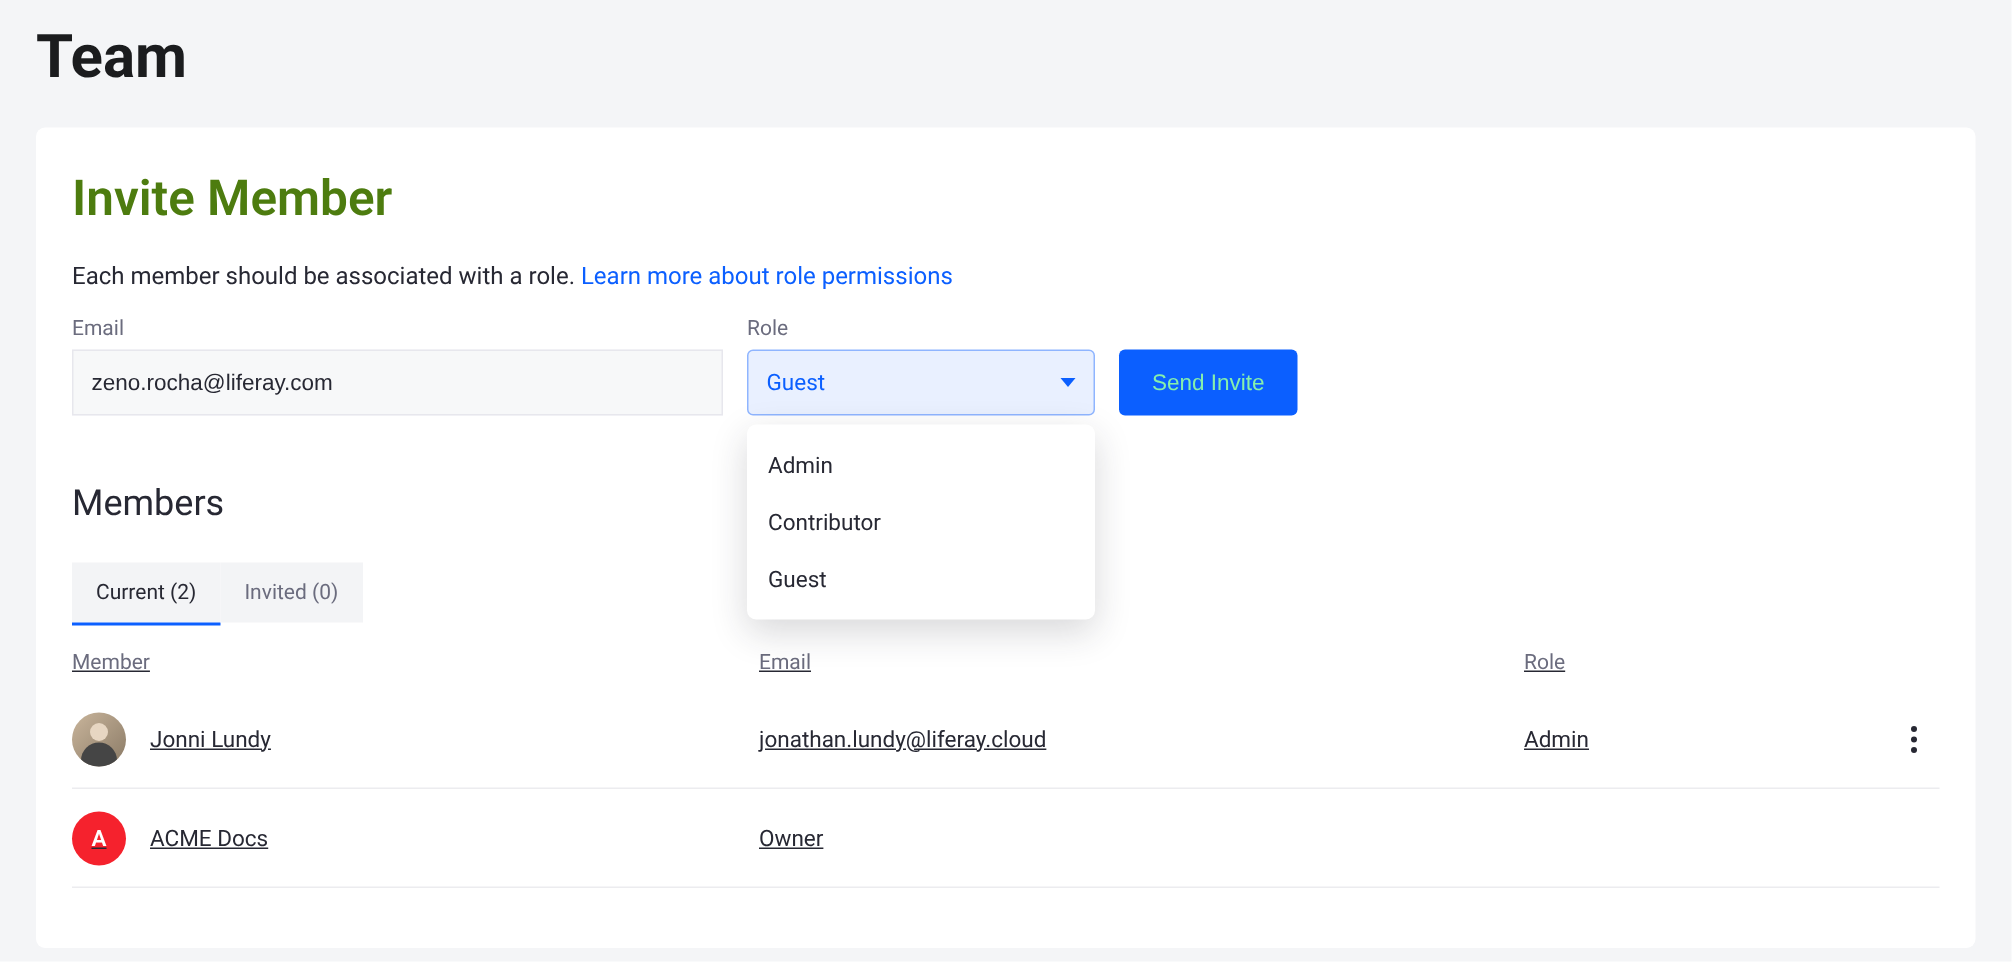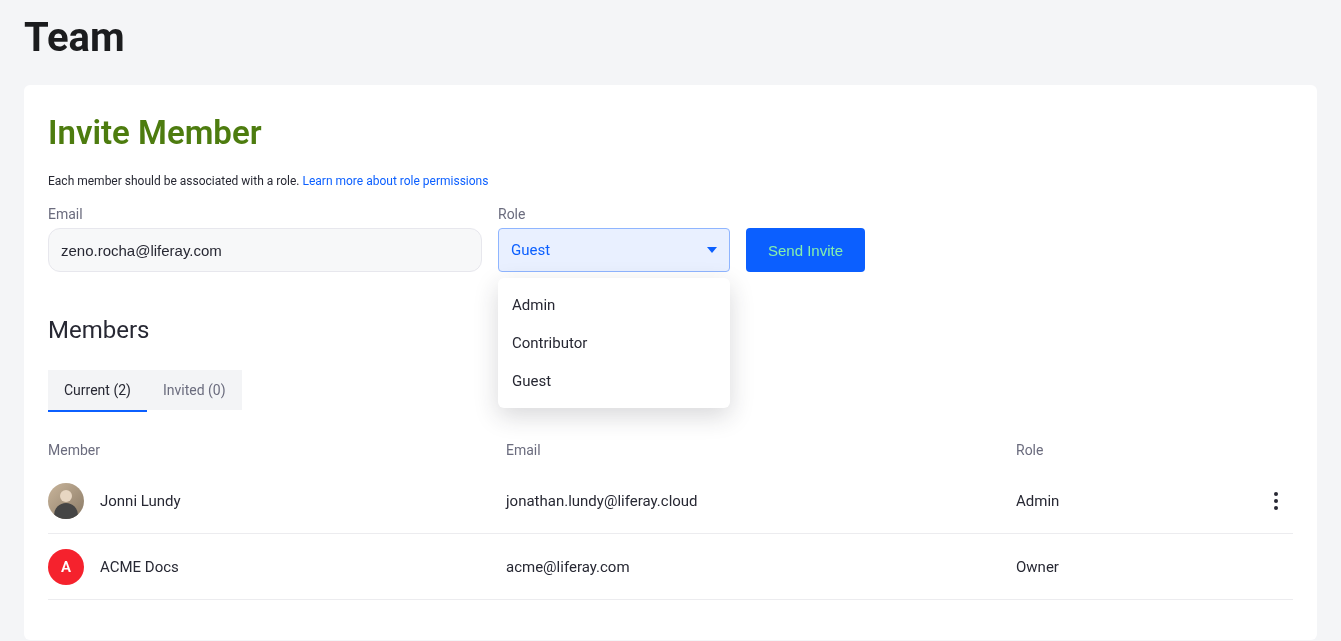--- a/index.html
+++ b/index.html
@@ -25,21 +25,21 @@
     border-radius: 6px;
     padding: 28px 24px 40px 24px;
   }
   .section-title {
     font-size: 33px;
     font-weight: 600;
     color: #4d7c0f;
   }
   .helper-row {
     margin-top: 22px;
-    font-size: 12px;
+    font-size: 16px;
     color: #272833;
   }
   .helper-row a {
     color: #0b5fff;
     text-decoration: none;
   }
   .form-row {
     display: flex;
     gap: 16px;
     margin-top: 18px;
@@ -53,21 +53,21 @@
     font-size: 14px;
     color: #6b6c7e;
     margin-bottom: 6px;
   }
   .email-field { width: 434px; }
   .role-field { width: 232px; position: relative; }
   .text-input {
     height: 44px;
     border: 1px solid #e7e7ed;
     background: #f7f8f9;
-    border-radius: 12px;
+    border-radius: 0;
     padding: 0 12px;
     font-size: 15px;
     color: #272833;
     outline: none;
   }
   .select-box {
     height: 44px;
     border: 1px solid #8fb5ff;
     background: #e9f0ff;
     border-radius: 4px;
@@ -135,21 +135,22 @@
     color: #272833;
   }
   .tab.active::after {
     content: "";
     position: absolute;
     left: 0; right: 0; bottom: -2px;
     height: 2px;
     background: #0b5fff;
   }
   .table {
-    margin-top: 32px;
+    margin-top: 19px;
+    text-decoration: underline;
   }
   .thead, .trow {
     display: grid;
     grid-template-columns: 458px 510px 232px 40px;
     align-items: center;
   }
   .thead {
     font-size: 14px;
     color: #6b6c7e;
     padding-bottom: 10px;
@@ -277,20 +278,19 @@
             <span></span>
             <span></span>
         </div>
       </div>
 
       <div class="trow">
         <div class="member-cell">
           <div class="avatar red">A</div>
           <span>ACME Docs</span>
         </div>
-        <div>acme@liferay.com</div>
         <div>Owner</div>
         <div></div>
       </div>
     </div>
 
   </div>
 </div>
 
 </body></html>

